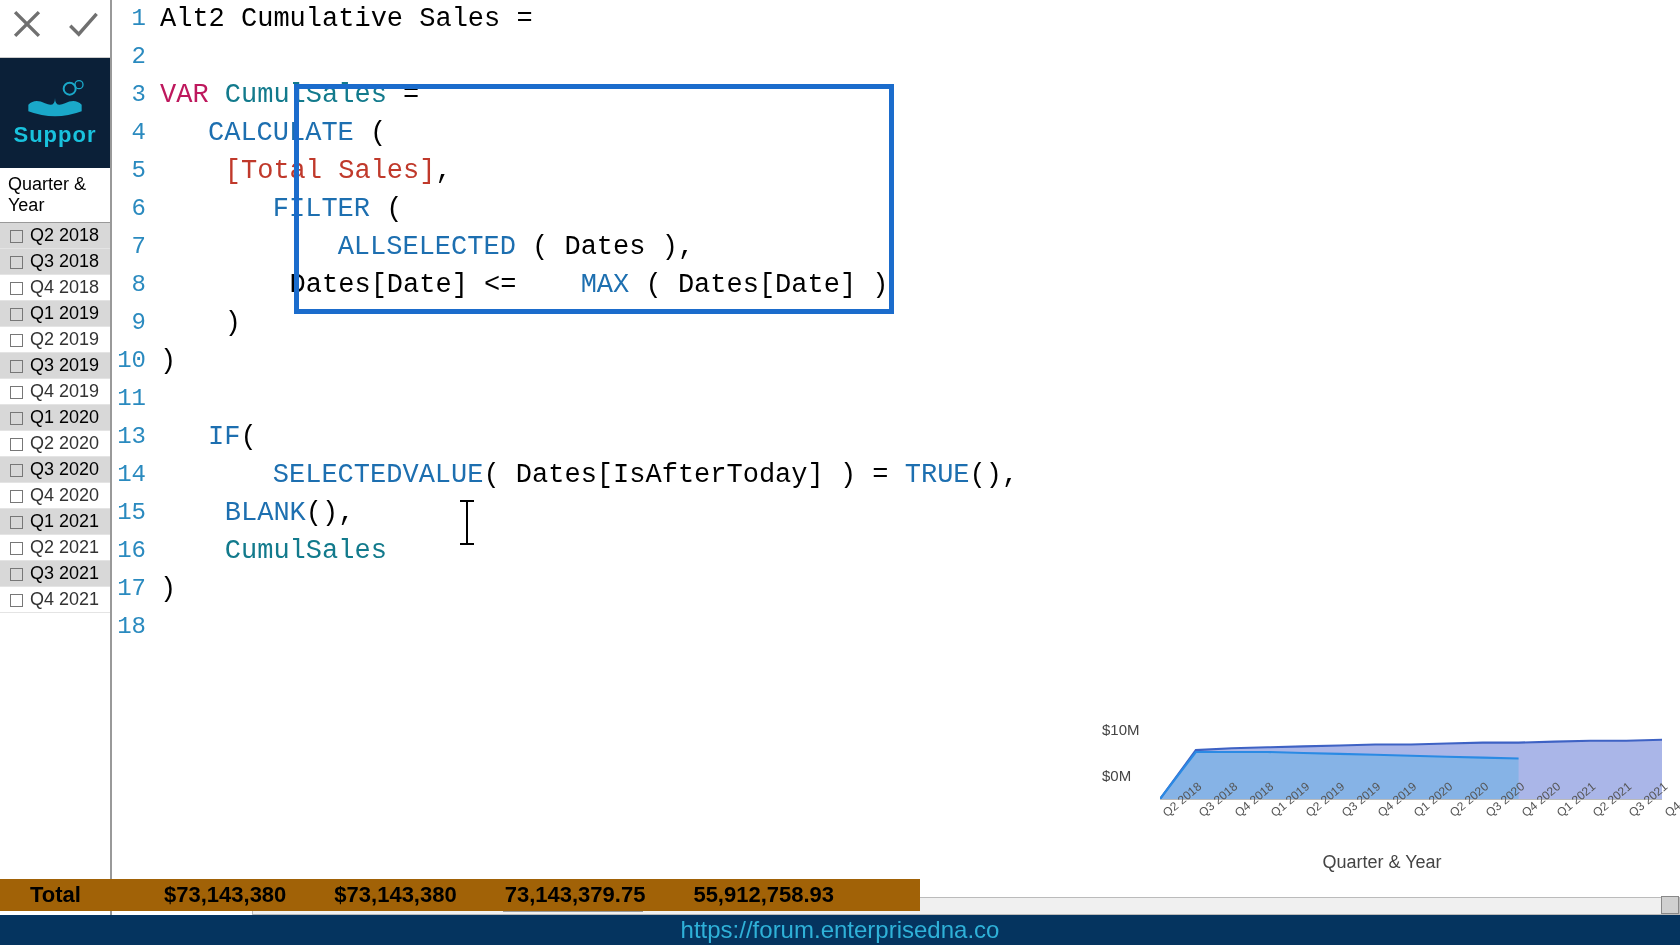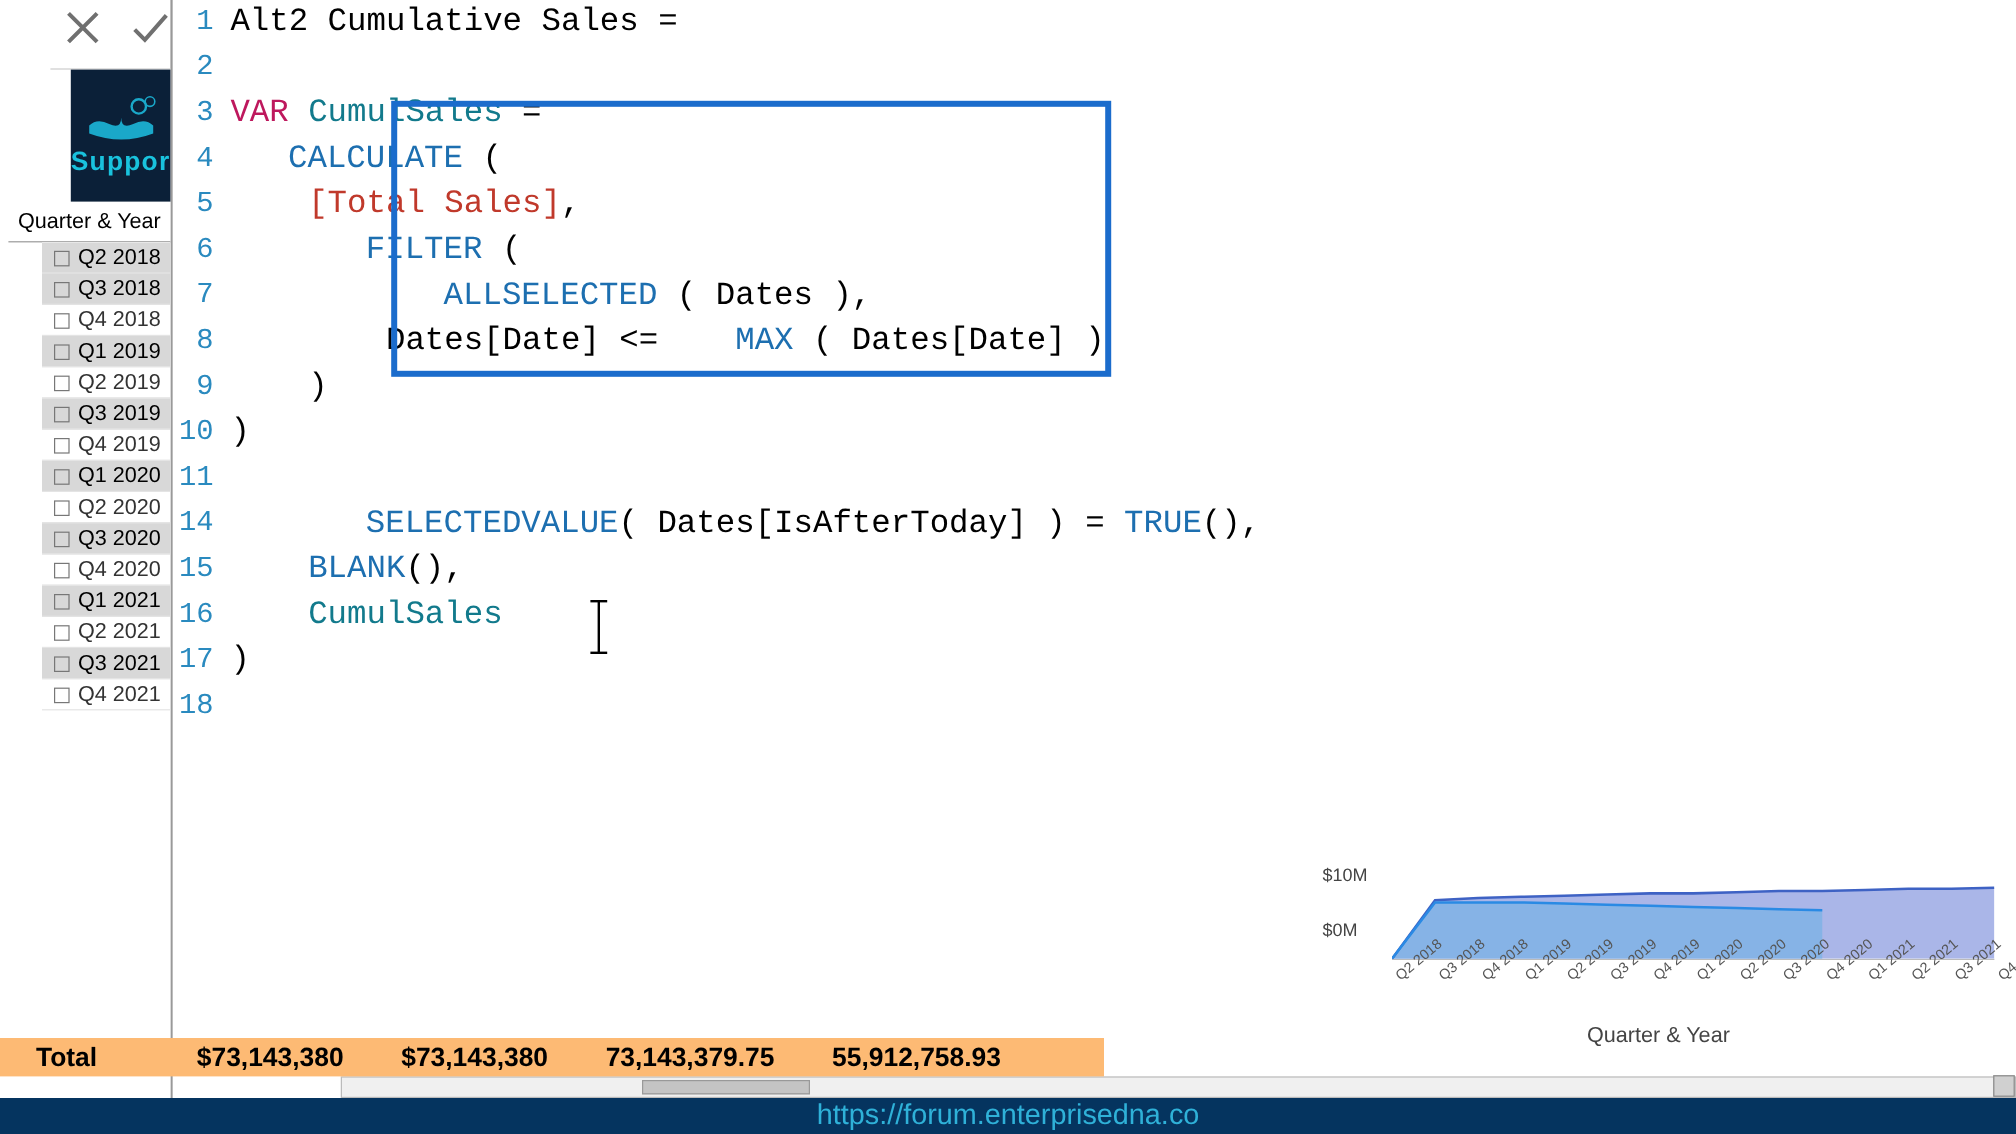--- a/index.html
+++ b/index.html
@@ -4,21 +4,21 @@
 <style>
   * { box-sizing: border-box; margin: 0; padding: 0; }
   html, body { width: 1680px; height: 945px; font-family: Consolas, 'Courier New', monospace; background: #fff; overflow: hidden; }
   
   .root { display: flex; flex-direction: column; width: 100%; height: 100%; }
   
   
   .main { flex: 1; display: flex; position: relative; }
   
   
-  .left-col { width: 144px; display: flex; flex-direction: column; border-right: 2px solid #999; align-items: flex-end; }
+  .left-col { width: 112px; display: flex; flex-direction: column; border-right: 2px solid #999; }
   
   .actions { height: 58px; display: flex; align-items: center; gap: 22px; padding-left: 10px; border-bottom: 1px solid #ccc; }
   .close-x { font-size: 34px; color: #595959; }
   .check-mark { font-size: 34px; color: #595959; }
   .close-x svg, .check-mark svg { width: 34px; height: 34px; stroke: #707070; stroke-width: 4; fill: none; }
   
   .brand { height: 110px; background: #0b2038; display: flex; flex-direction: column; justify-content: center; align-items: center; color: #28bcd9; position: relative; overflow:hidden; }
   .brand-icon { width:70px; height:40px; margin-bottom:4px; }
   .brand-label { font-family: Segoe UI, sans-serif; font-size: 22px; font-weight: 600; color: #19c2dd; letter-spacing: 1px; }
   
@@ -130,20 +130,21 @@
           <div class="line"><span class="gutter">2</span><span class="code"><span class="plain"></span></span></div>
           <div class="line"><span class="gutter">3</span><span class="code"><span class="kw-var">VAR </span><span class="ident">CumulSales</span><span class="plain"> =</span></span></div>
           <div class="line"><span class="gutter">4</span><span class="code"><span class="kw-func">CALCULATE</span><span class="plain"> (</span></span></div>
           <div class="line"><span class="gutter">5</span><span class="code"><span class="plain">    </span><span class="measure">[Total Sales]</span><span class="plain">,</span></span></div>
           <div class="line"><span class="gutter">6</span><span class="code"><span class="plain">    </span><span class="kw-func">FILTER</span><span class="plain"> (</span></span></div>
           <div class="line"><span class="gutter">7</span><span class="code"><span class="plain">        </span><span class="kw-func">ALLSELECTED</span><span class="plain"> ( Dates ),</span></span></div>
           <div class="line"><span class="gutter">8</span><span class="code"><span class="plain">        Dates[Date] &lt;= </span><span class="kw-func">MAX</span><span class="plain"> ( Dates[Date] )</span></span></div>
           <div class="line"><span class="gutter">9</span><span class="code"><span class="plain">    )</span></span></div>
           <div class="line"><span class="gutter">10</span><span class="code"><span class="plain">)</span></span></div>
           <div class="line"><span class="gutter">11</span><span class="code"><span class="plain"></span></span></div>
+          <div class="line"><span class="gutter">13</span><span class="code"><span class="kw-func">IF</span><span class="plain">(</span></span></div>
           <div class="line"><span class="gutter">14</span><span class="code"><span class="plain">    </span><span class="kw-func">SELECTEDVALUE</span><span class="plain">( Dates[IsAfterToday] ) = </span><span class="true-kw">TRUE</span><span class="plain">(),</span></span></div>
           <div class="line"><span class="gutter">15</span><span class="code"><span class="plain">    </span><span class="blank-kw">BLANK</span><span class="plain">(),</span></span></div>
           <div class="line"><span class="gutter">16</span><span class="code"><span class="plain">    </span><span class="ident">CumulSales</span></span></div>
           <div class="line"><span class="gutter">17</span><span class="code"><span class="plain">)</span></span></div>
           <div class="line"><span class="gutter">18</span><span class="code"><span class="plain"></span></span></div>
         </div>
       <div class="text-cursor" style="left:354px; top:500px;"></div>
 
       <div class="chart-area">
         <div class="y-axis">
@@ -177,21 +178,21 @@
           </div>
         <div class="chart-title">Quarter &amp; Year</div>
       </div>
 
       <div class="scroll-stub">
         <div class="scroll-thumb"></div>
         <div class="resize-grip"></div>
       </div>
     </div>
 
-    <div style="position:absolute; left:0; right:760px; bottom:18px; height:32px; background:#fdba74; display:flex;">
+    <div style="position:absolute; left:0; right:760px; bottom:4px; height:32px; background:#a16207; display:flex;">
       <div class="totals">
         <span class="lbl">Total</span>
         <span class="cell">$73,143,380</span>
         <span class="cell">$73,143,380</span>
         <span class="cell">73,143,379.75</span>
         <span class="cell">55,912,758.93</span>
       </div>
     </div>
 
   </div>

